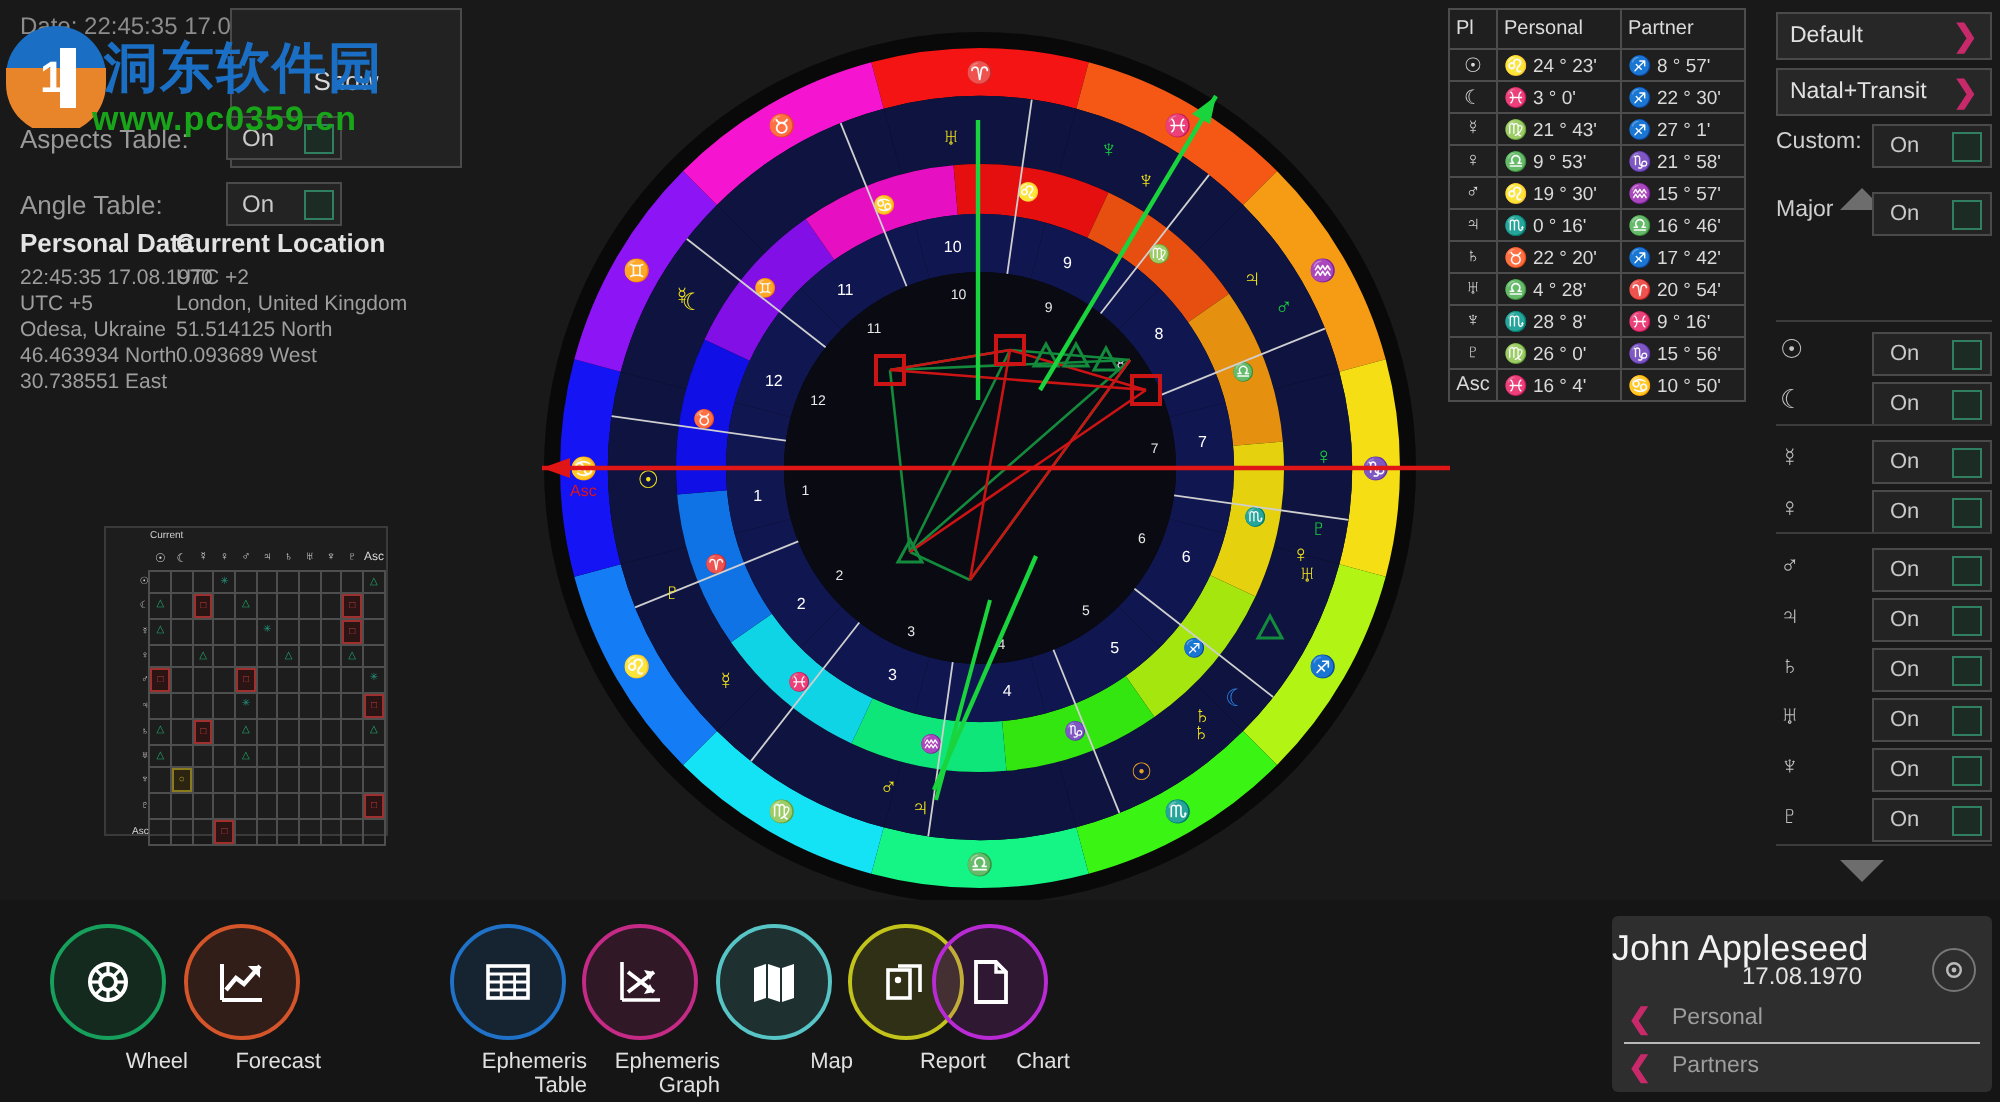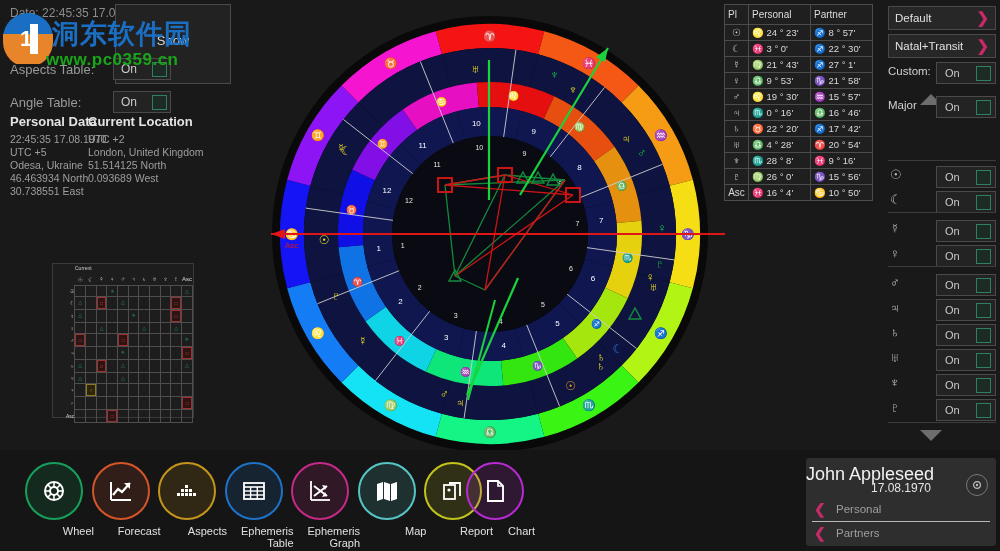--- a/index.html
+++ b/index.html
@@ -780,40 +780,20 @@
             <polyline points="3,22 3,4" stroke="#fff" stroke-width="2" fill="none"></polyline>
             <polyline points="3,22 23,22" stroke="#fff" stroke-width="2" fill="none"></polyline>
             <polyline points="5,17 10,11 14,14 22,5" stroke="#fff" stroke-width="2.2" fill="none"></polyline>
             <polygon points="22,5 16,5 22,11" fill="#fff"></polygon>
           </svg>
         </div>
         <div class="navlabel">
           <div>Forecast</div>
         </div>
       </div>
-      <div class="navitem" style="left: 147px;">
-        <div class="navcircle" style="border-color: rgb(196, 149, 27); background: rgba(196, 149, 27, 0.157);">
-          <svg width="26" height="26" viewBox="0 0 26 26">
-            <g fill="#fff">
-              <rect x="3" y="15" width="3" height="3"></rect>
-              <rect x="7" y="11" width="3" height="3"></rect>
-              <rect x="7" y="15" width="3" height="3"></rect>
-              <rect x="11" y="7" width="3" height="3"></rect>
-              <rect x="11" y="11" width="3" height="3"></rect>
-              <rect x="11" y="15" width="3" height="3"></rect>
-              <rect x="15" y="11" width="3" height="3"></rect>
-              <rect x="15" y="15" width="3" height="3"></rect>
-              <rect x="19" y="15" width="3" height="3"></rect>
-            </g>
-          </svg>
-        </div>
-        <div class="navlabel">
-          <div>Aspects</div>
-        </div>
-      </div>
       <div class="navitem" style="left: 213.5px;">
         <div class="navcircle" style="border-color: rgb(31, 114, 200); background: rgba(31, 114, 200, 0.157);">
           <svg width="26" height="26" viewBox="0 0 26 26">
             <rect x="3" y="5" width="20" height="16" fill="none" stroke="#fff" stroke-width="1.8"></rect>
             <line x1="3" y1="9" x2="23" y2="9" stroke="#fff" stroke-width="1.6"></line>
             <line x1="3" y1="13" x2="23" y2="13" stroke="#fff" stroke-width="1.4"></line>
             <line x1="3" y1="17" x2="23" y2="17" stroke="#fff" stroke-width="1.4"></line>
             <line x1="9.6" y1="9" x2="9.6" y2="21" stroke="#fff" stroke-width="1.4"></line>
             <line x1="16.3" y1="9" x2="16.3" y2="21" stroke="#fff" stroke-width="1.4"></line>
           </svg>

